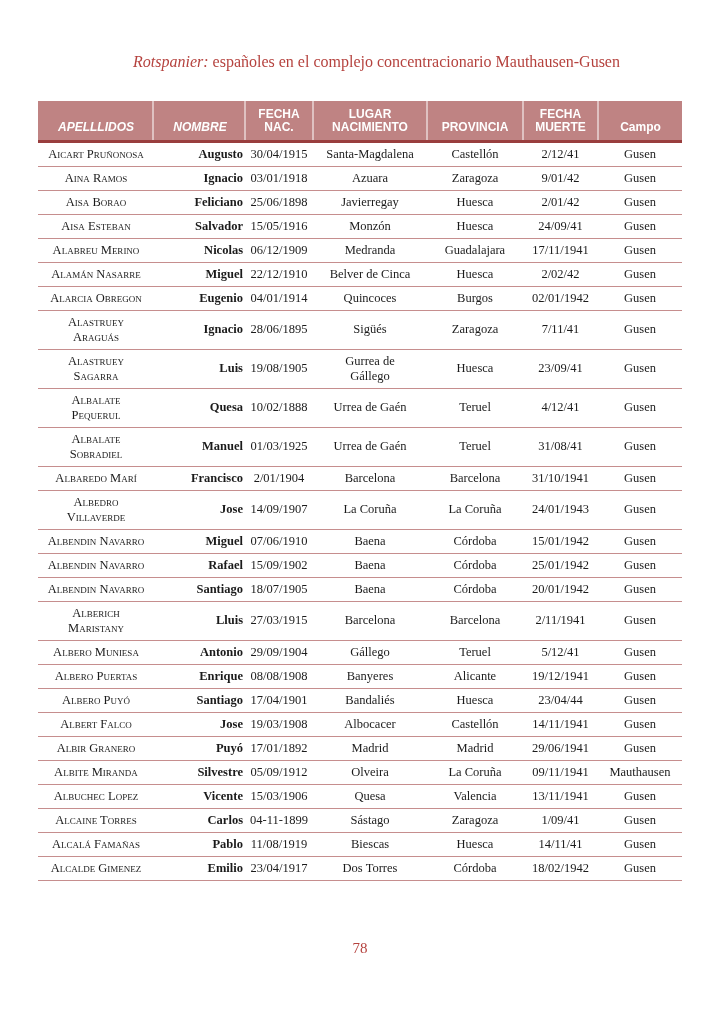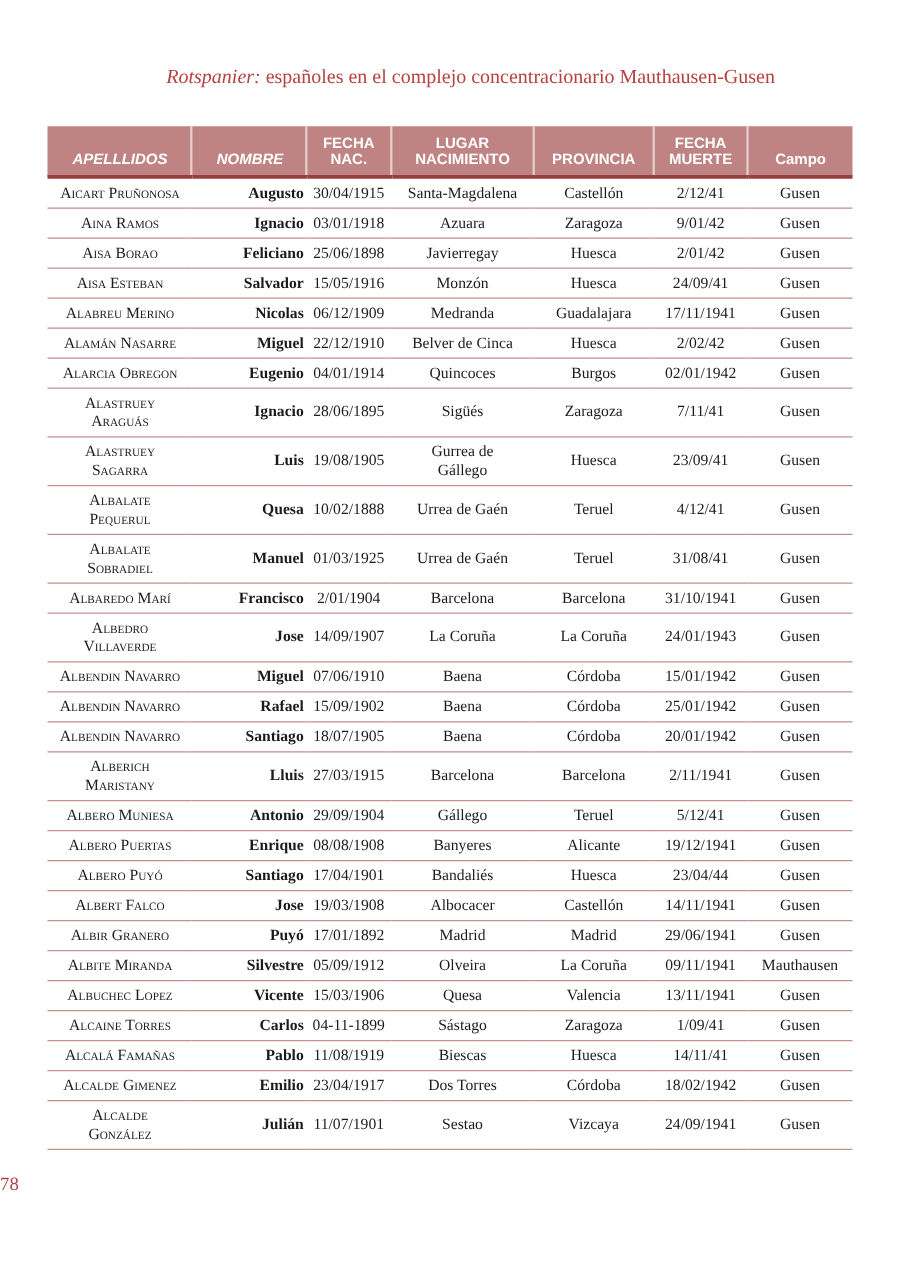--- a/index.html
+++ b/index.html
@@ -68,21 +68,21 @@
   tbody td.col-nombre {
     text-align: right;
     font-weight: bold;
     padding-left: 3px;
   }
   .page-number {
     position: absolute;
     top: 940px;
     left: 0;
     width: 720px;
-    text-align: left;
+    text-align: center;
     color: var(--title-red);
     font-size: 15px;
   }
 </style>
 </head>
 <body>
 
 <div class="title"><span class="italic">Rotspanier:</span>
 <span>españoles en el complejo concentracionario Mauthausen-Gusen</span></div>
 
@@ -354,26 +354,16 @@
       </tr>
       <tr>
         <td class="col-apellidos">Alcalde Gimenez</td>
         <td class="col-nombre">Emilio</td>
         <td class="col-fecha-nac">23/04/1917</td>
         <td class="col-lugar-nacimiento">Dos Torres</td>
         <td class="col-provincia">Córdoba</td>
         <td class="col-fecha-muerte">18/02/1942</td>
         <td class="col-campo">Gusen</td>
       </tr>
-      <tr>
-        <td class="col-apellidos">Alcalde
-González</td>
-        <td class="col-nombre">Julián</td>
-        <td class="col-fecha-nac">11/07/1901</td>
-        <td class="col-lugar-nacimiento">Sestao</td>
-        <td class="col-provincia">Vizcaya</td>
-        <td class="col-fecha-muerte">24/09/1941</td>
-        <td class="col-campo">Gusen</td>
-      </tr>
     </tbody>
 </table>
 
 <div class="page-number">78</div>
 
 </body></html>

